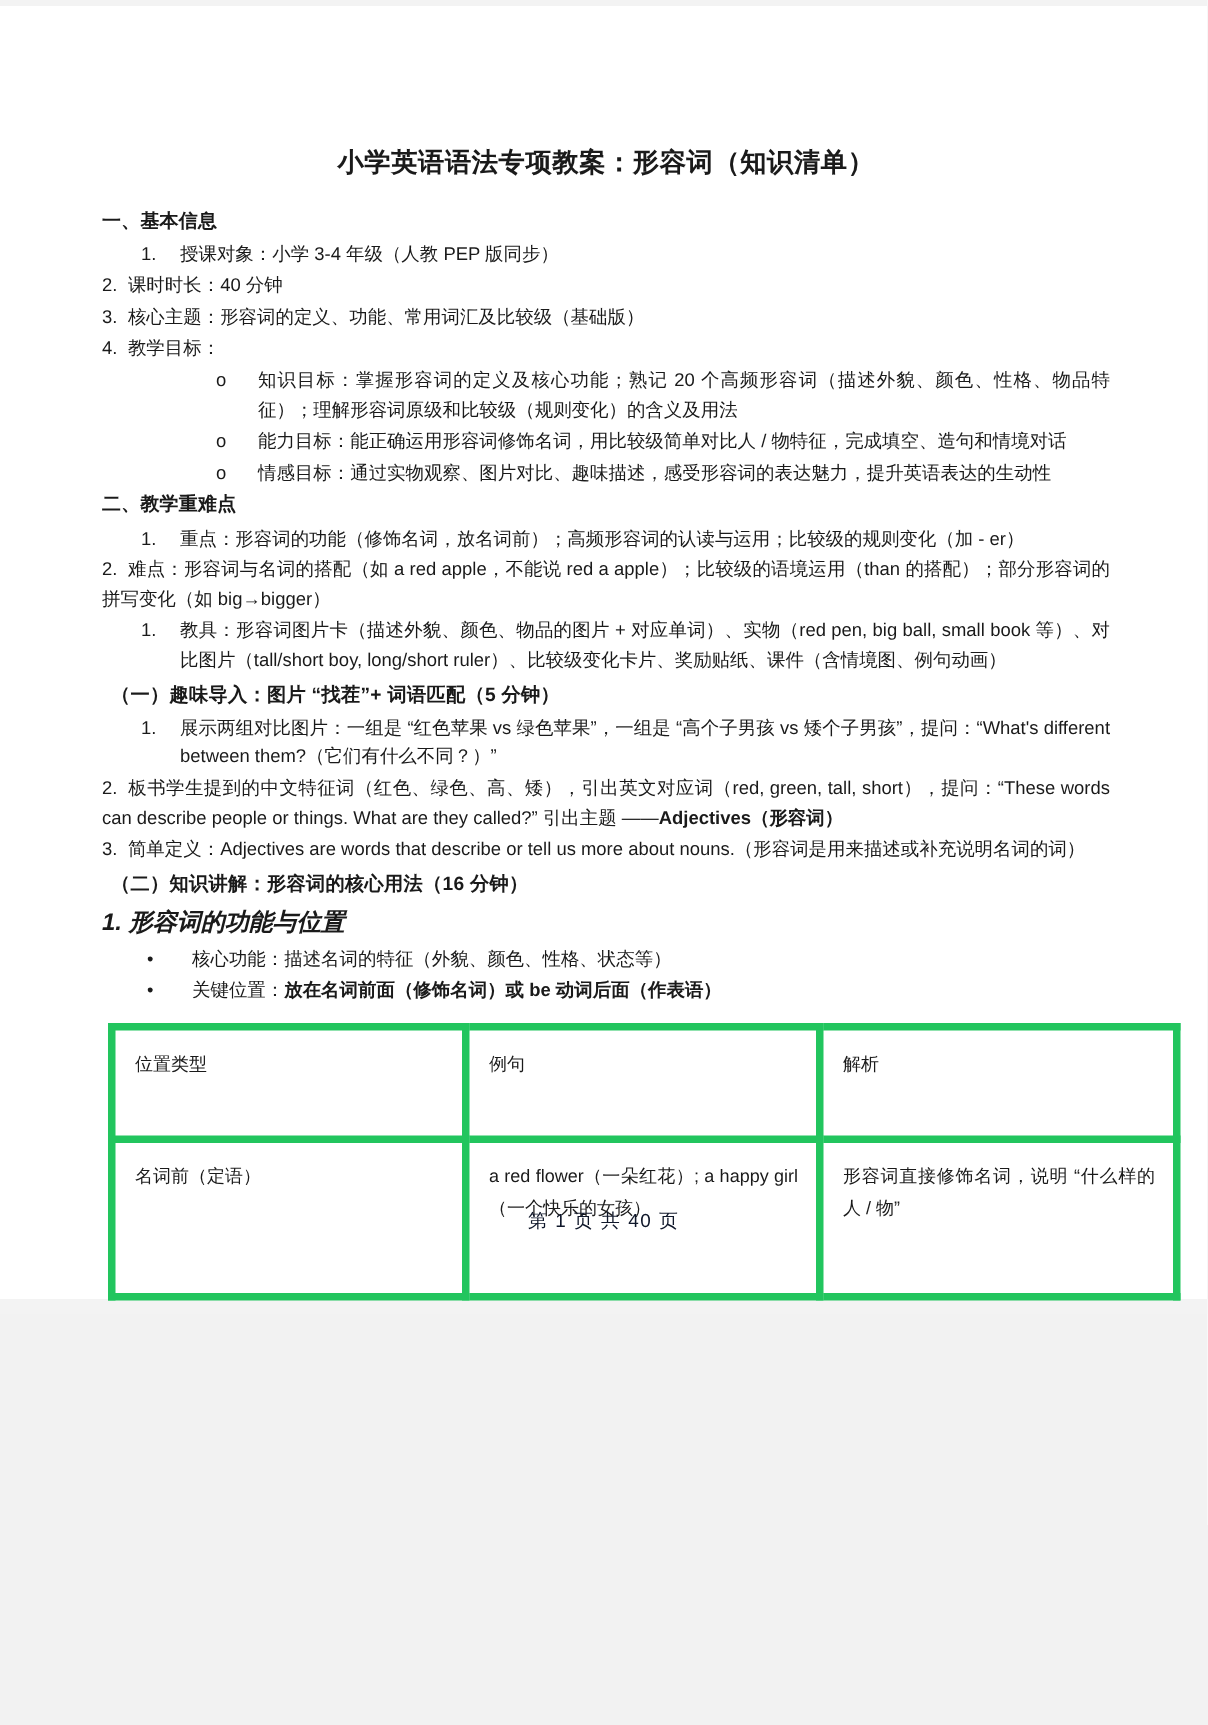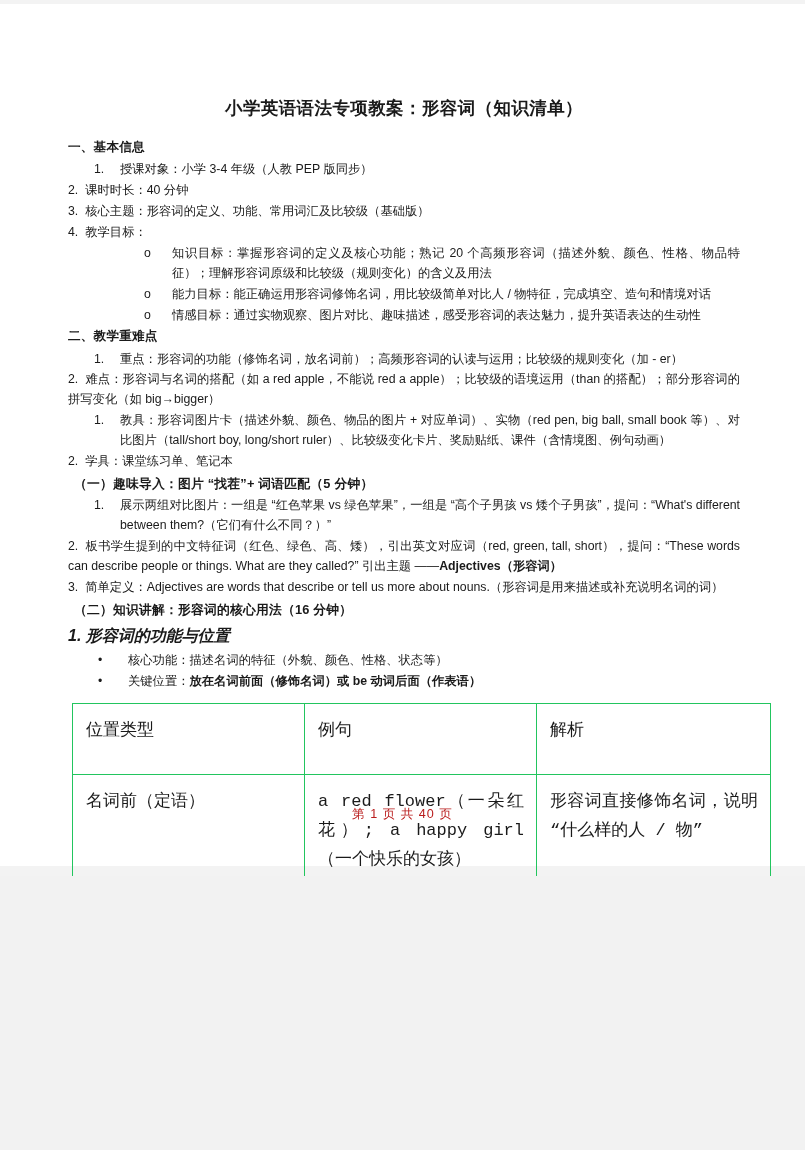--- a/index.html
+++ b/index.html
@@ -109,47 +109,46 @@
 
   .b { font-weight: bold; }
 
   table.tbl {
     border-collapse: collapse;
     width: 620px;
     margin: 11px 0 0 4px;
     table-layout: fixed;
   }
   table.tbl td {
-    border: 1px solid #22c55e;
+    border: 5px solid #22c55e;
     padding: 12px 12px 12px 13px;
-    font-size: 17px;
+    font-size: 12px;
     line-height: 1.72;
     vertical-align: top;
     text-align: justify;
     text-justify: inter-character;
-    font-family: Liberation Mono, monospace;
   }
   table.tbl tr.head td {
     height: 46px;
   }
   table.tbl tr.body td {
     height: 76px;
   }
   .col1 { width: 206px; }
   .col2 { width: 206px; margin-left: 29px; }
   .col3 { width: 208px; }
 
   .footer {
     position: absolute;
     bottom: 53px;
     left: 0;
     right: 0;
     text-align: center;
     font-size: 12.6px;
-    color: #b91c1c;
+    color: #0f172a;
     letter-spacing: 1px;
   }
 </style>
 </head>
 <body>
 
 <div class="page">
   <div class="top-strip"></div>
   <div class="bottom-strip"></div>
 
@@ -185,23 +184,20 @@
     <div class="h2">二、教学重难点</div>
     <div class="item lvl-b">
       <span class="mk">1.</span><span>重点：形容词的功能（修饰名词，放名词前）；高频形容词的认读与运用；比较级的规则变化（加 - er）</span>
     </div>
     <div class="item lvl-a">
       <span class="mk">2.</span><span>难点：形容词与名词的搭配（如 a red apple，不能说 red a apple）；比较级的语境运用（than 的搭配）；部分形容词的拼写变化（如 big→bigger）</span>
     </div>
 
     <div class="item lvl-b">
       <span class="mk">1.</span><span>教具：形容词图片卡（描述外貌、颜色、物品的图片 + 对应单词）、实物（red pen, big ball, small book 等）、对比图片（tall/short boy, long/short ruler）、比较级变化卡片、奖励贴纸、课件（含情境图、例句动画）</span>
-    </div>
-    <div class="item lvl-a">
-      <span class="mk">2.</span><span>学具：课堂练习单、笔记本</span>
     </div>
 
     <div class="h3">（一）趣味导入：图片 “找茬”+ 词语匹配（5 分钟）</div>
 
     <div class="item lvl-b">
       <span class="mk">1.</span><span>展示两组对比图片：一组是 “红色苹果 vs 绿色苹果”，一组是 “高个子男孩 vs 矮个子男孩”，提问：“What's different between them?（它们有什么不同？）”</span>
     </div>
     <div class="item lvl-a">
       <span class="mk">2.</span><span>板书学生提到的中文特征词（红色、绿色、高、矮），引出英文对应词（red, green, tall, short），提问：“These words can describe people or things. What are they called?” 引出主题 ——</span><span class="b">Adjectives（形容词）</span>
     </div>

